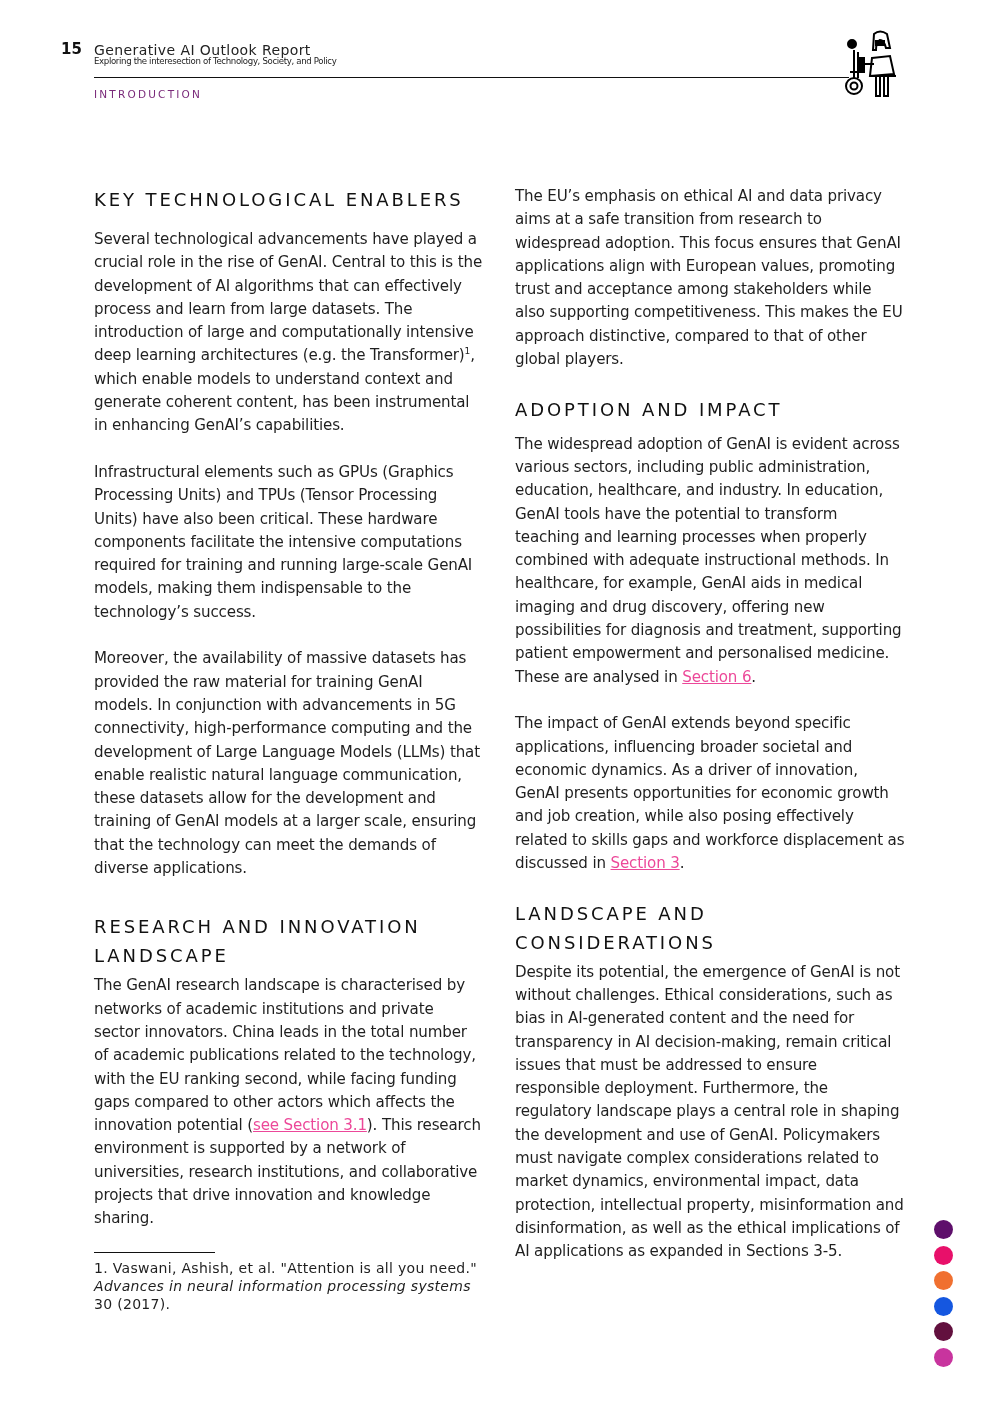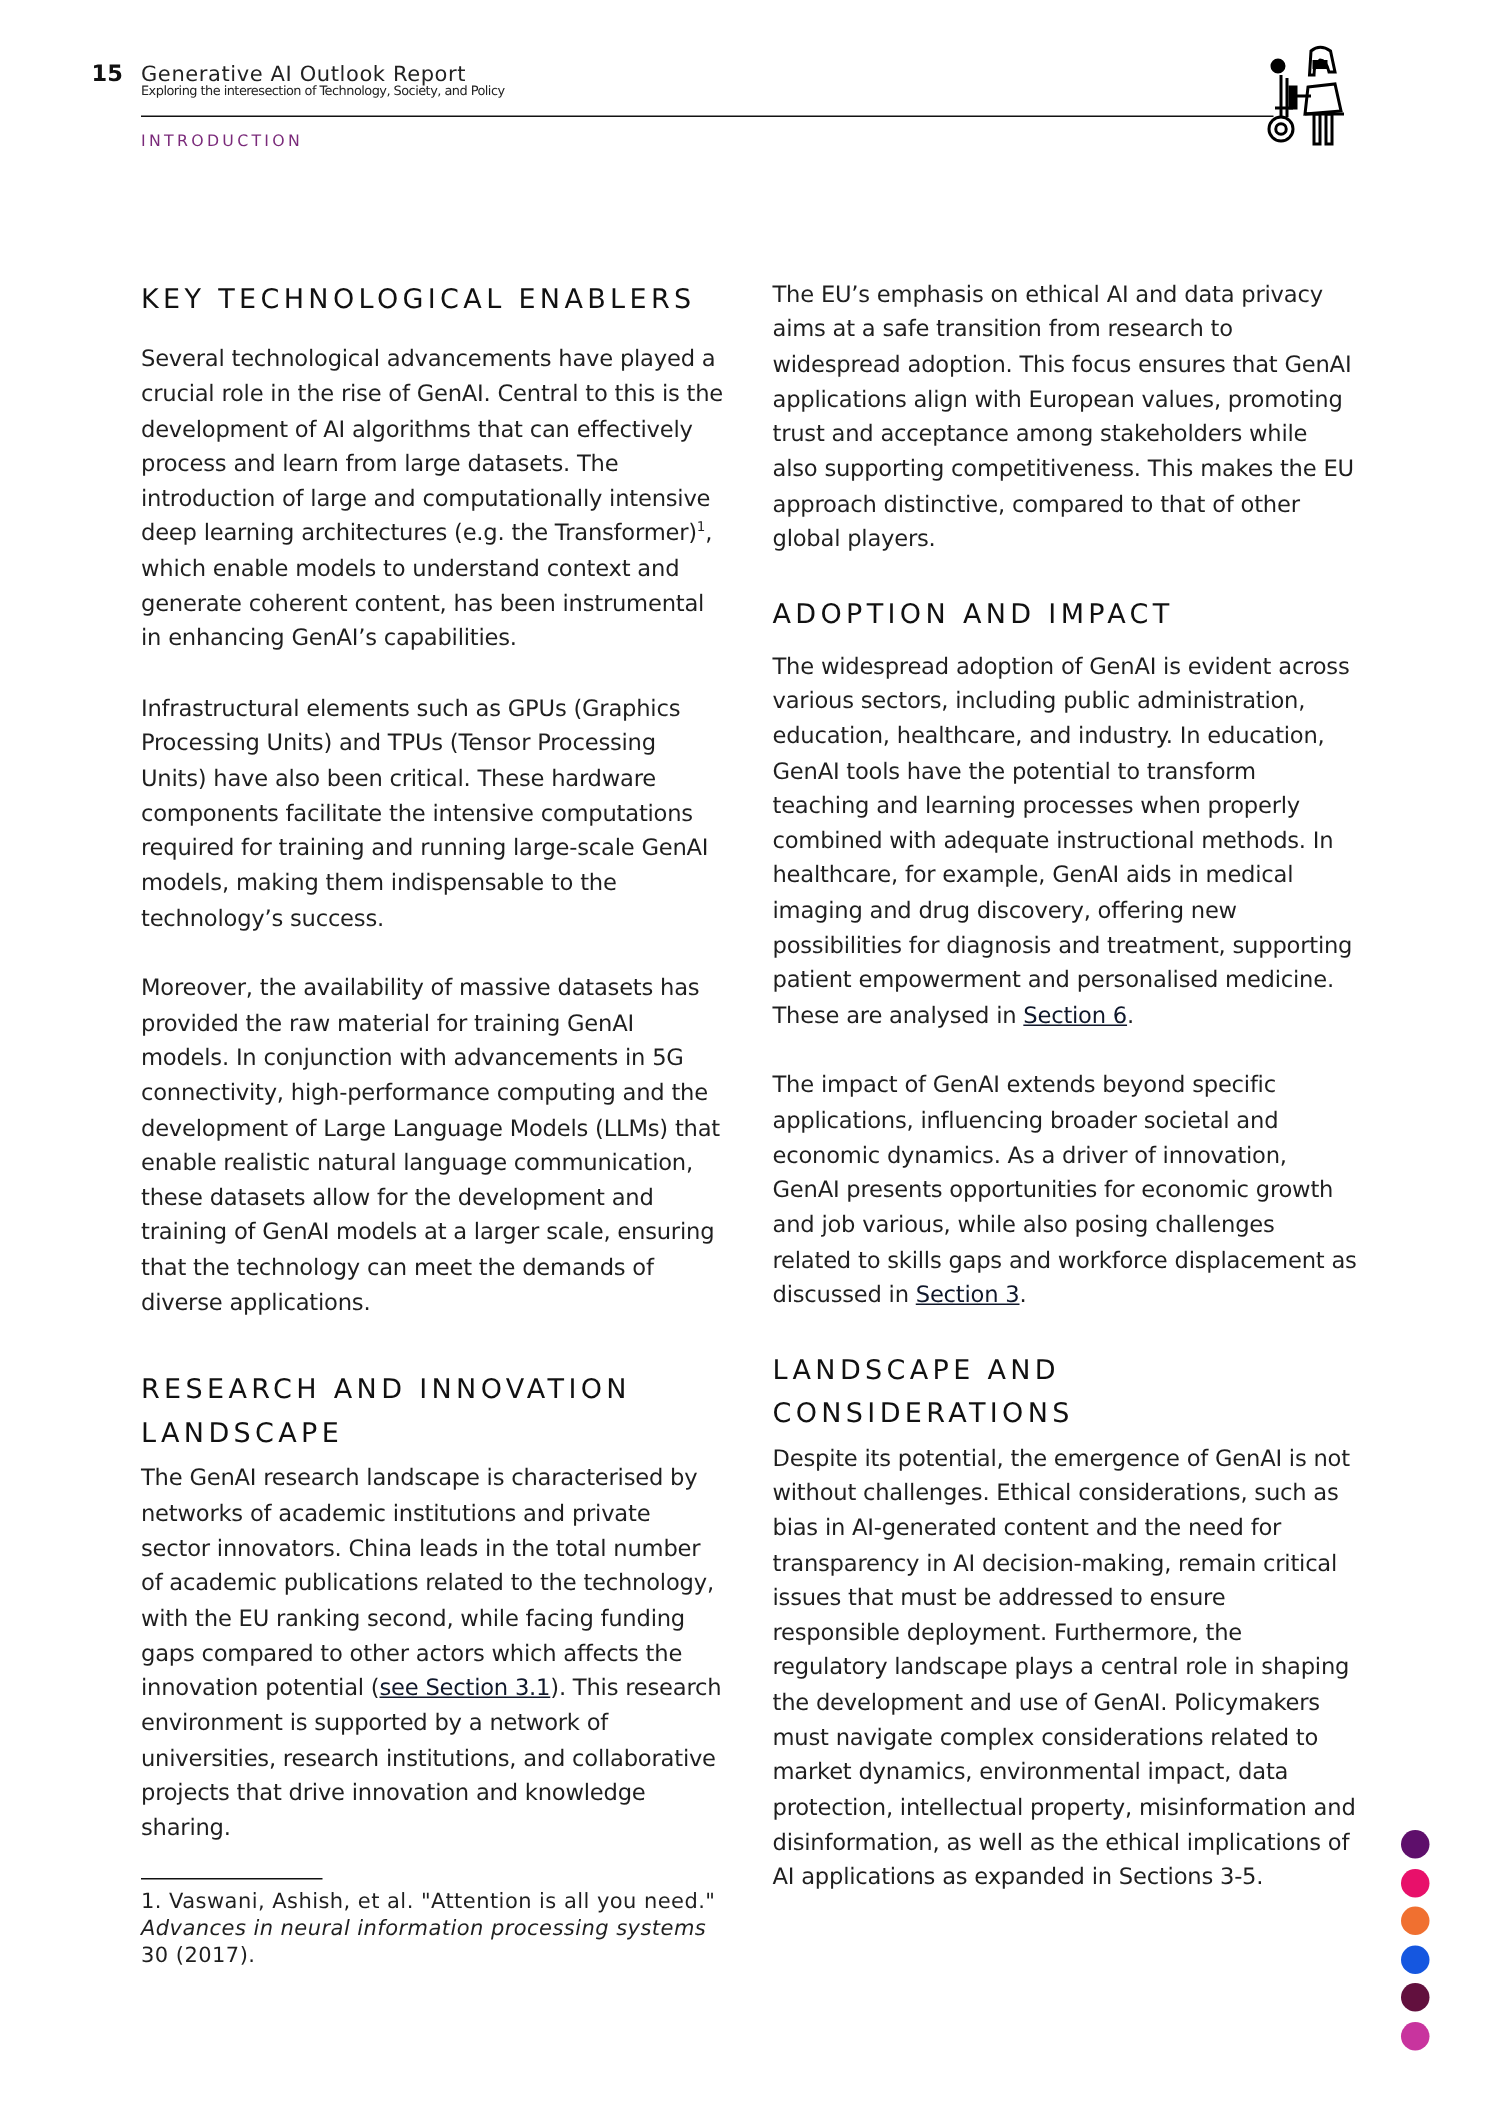--- a/index.html
+++ b/index.html
@@ -13,21 +13,21 @@
     .section-label { position: absolute; left: 94px; top: 88px; font-size: 10.5px; letter-spacing: 2.2px; color: #7a2a7a; }
 
     .header-illustration { position: absolute; left: 840px; top: 28px; width: 62px; height: 72px; }
 
     .column { position: absolute; top: 185px; width: 390px; }
     .col-left { left: 94px; }
     .col-right { left: 515px; }
 
     h2.heading { font-weight: normal; font-size: 18px; letter-spacing: 2.9px; line-height: 29px; color: #111; margin-bottom: 14px; }
     p.body { font-size: 15.1px; line-height: 23.3px; letter-spacing: -0.15px; color: #1f1f1f; margin-bottom: 23.3px; }
-    a.link { color: #0f172a; text-decoration: underline; }
+    a.link { color: #ec4899; text-decoration: underline; }
     sup.fn { font-size: 9px; vertical-align: super; line-height: 0; }
 
     .col-left .h-research { margin-top: 32px; margin-bottom: 4px; }
     .col-right .h-adoption { margin-top: 12px; margin-bottom: 9px; }
     .col-right .h-challenges { margin-top: 11px; margin-bottom: 4px; }
 
     .footnote-rule { width: 121px; height: 1px; background: #111; margin-top: -2px; margin-bottom: 6px; }
     .footnote { font-size: 14px; line-height: 18px; letter-spacing: 0.3px; color: #1f1f1f; }
     .footnote em { font-style: italic; }
 
@@ -75,21 +75,21 @@
 
   <div class="footnote-rule"></div>
   <p class="footnote"><span>1. Vaswani, Ashish, et al. "Attention is all you need." </span><em>Advances in neural information processing systems</em><span> 30 (2017).</span></p>
 </div>
 
 <div class="column col-right">
   <p class="body">The EU’s emphasis on ethical AI and data privacy aims at a safe transition from research to widespread adoption. This focus ensures that GenAI applications align with European values, promoting trust and acceptance among stakeholders while also supporting competitiveness. This makes the EU approach distinctive, compared to that of other global players.</p>
 
   <h2 class="heading h-adoption">ADOPTION AND IMPACT</h2>
   <p class="body"><span>The widespread adoption of GenAI is evident across various sectors, including public administration, education, healthcare, and industry. In education, GenAI tools have the potential to transform teaching and learning processes when properly combined with adequate instructional methods. In healthcare, for example, GenAI aids in medical imaging and drug discovery, offering new possibilities for diagnosis and treatment, supporting patient empowerment and personalised medicine. These are analysed in </span><a class="link" href="#">Section 6</a><span>.</span></p>
-  <p class="body"><span>The impact of GenAI extends beyond specific applications, influencing broader societal and economic dynamics. As a driver of innovation, GenAI presents opportunities for economic growth and job various, while also posing challenges related to skills gaps and workforce displacement as discussed in </span><a class="link" href="#">Section 3</a><span>.</span></p>
+  <p class="body"><span>The impact of GenAI extends beyond specific applications, influencing broader societal and economic dynamics. As a driver of innovation, GenAI presents opportunities for economic growth and job creation, while also posing effectively related to skills gaps and workforce displacement as discussed in </span><a class="link" href="#">Section 3</a><span>.</span></p>
 
   <h2 class="heading h-challenges">LANDSCAPE AND CONSIDERATIONS</h2>
   <p class="body">Despite its potential, the emergence of GenAI is not without challenges. Ethical considerations, such as bias in AI-generated content and the need for transparency in AI decision-making, remain critical issues that must be addressed to ensure responsible deployment. Furthermore, the regulatory landscape plays a central role in shaping the development and use of GenAI. Policymakers must navigate complex considerations related to market dynamics, environmental impact, data protection, intellectual property, misinformation and disinformation, as well as the ethical implications of AI applications as expanded in Sections 3-5.</p>
 </div>
 
 <div class="dots">
   <div class="dot" style="background: rgb(94, 15, 107);"></div>
   <div class="dot" style="background: rgb(232, 16, 106);"></div>
   <div class="dot" style="background: rgb(240, 112, 48);"></div>
   <div class="dot" style="background: rgb(21, 87, 224);"></div>

